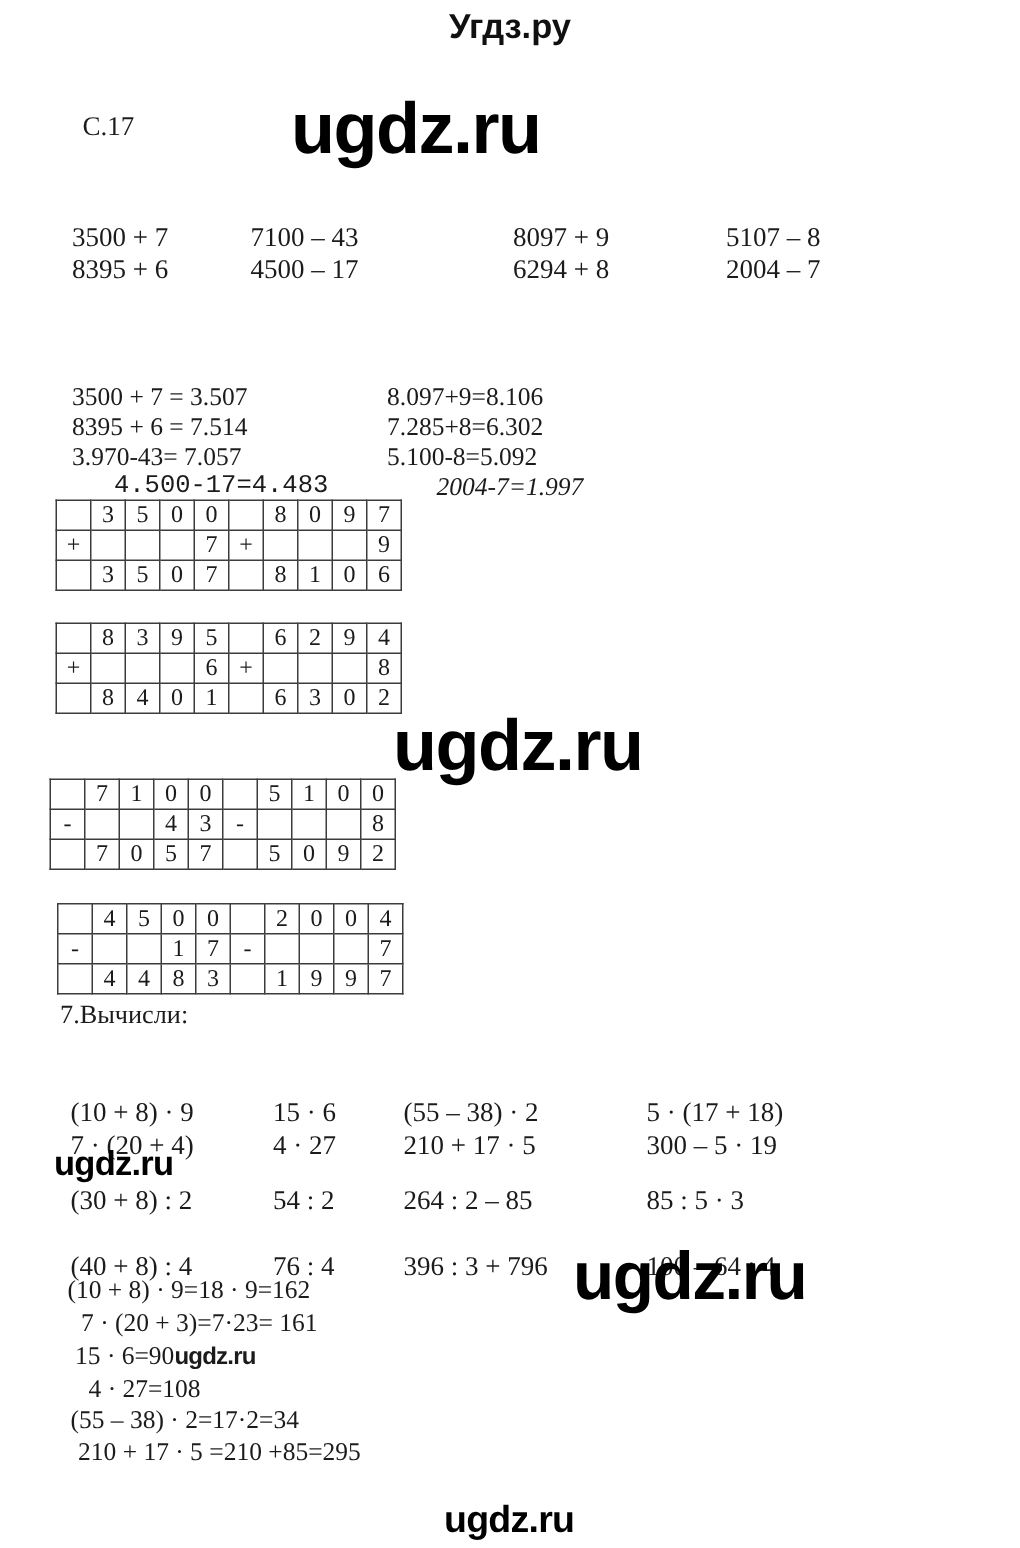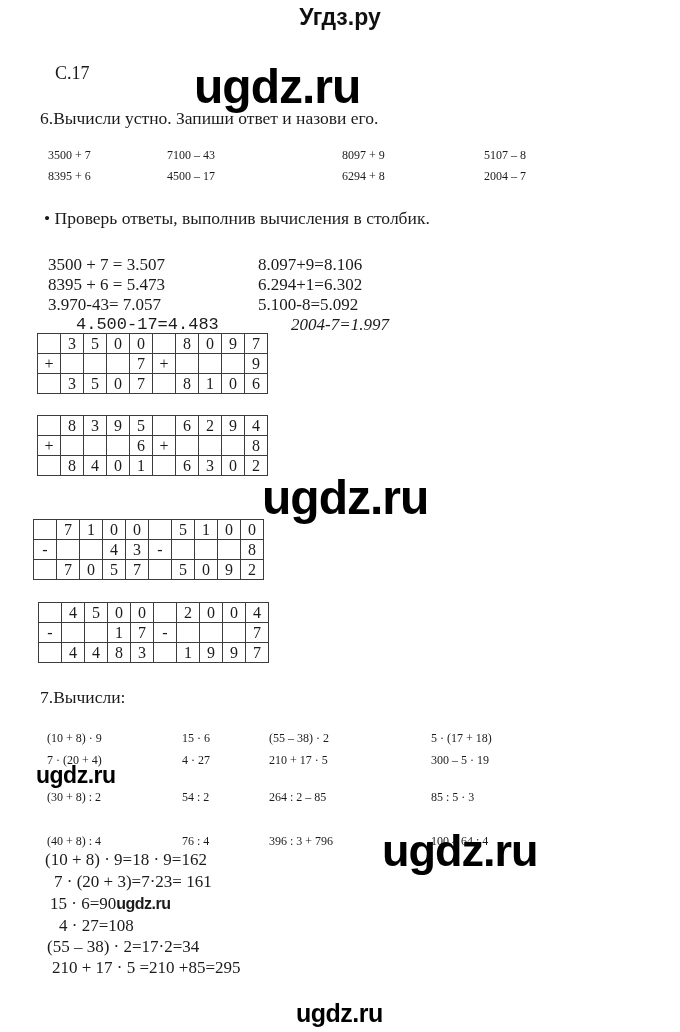--- a/index.html
+++ b/index.html
@@ -5,41 +5,41 @@
   html,body { margin:0; padding:0; background:#ffffff; }
   .page {
     position:relative; width:680px; height:1032px; background:#ffffff;
     font-family:"Liberation Serif", serif; color:#1b1b1b; overflow:hidden;
   }
   
   .site-header {
     position:absolute; top:4px; left:0; width:100%; text-align:center;
     font-family:"Liberation Sans", sans-serif; font-weight:bold; font-size:23px; color:#101010;
   }
-  .page-label { position:absolute; left:55px; top:63px; font-size:18px; }
+  .page-label { position:absolute; left:55px; top:74px; font-size:18px; }
   .h-task { position:absolute; left:40px; font-size:17.5px; white-space:nowrap; }
   #task6-title { top:108px; }
-  #task7-title { top:687px;text-align:right; }
+  #task7-title { top:666px;text-align:right; }
   .check-note { position:absolute; left:44px; top:208px; font-size:17.5px; white-space:nowrap; }
 
   
   .wm {
     position:absolute; font-family:"Liberation Sans", sans-serif; font-weight:bold;
     color:#000; line-height:1; letter-spacing:-1px; white-space:nowrap;
   }
   .wm-top        { left:194px; top:63px;  font-size:48px; }
   .wm-mid        { left:262px; top:474px; font-size:48px; }
   .wm-small-left { left:36px;  top:764px; font-size:23px; letter-spacing:-0.5px; }
   .wm-right      { left:382px; top:828px; font-size:45px; }
   .wm-bottom     { left:296px; top:1001px; font-size:25px; letter-spacing:-0.5px; }
   .wm-inline     { font-family:"Liberation Sans", sans-serif; font-weight:bold;
                    font-size:16px; letter-spacing:-0.5px; }
 
   
-  .expr-row { position:absolute; left:0; width:100%; height:20px; font-size:12px; }
+  .expr-row { position:absolute; left:0; width:100%; height:20px; font-size:18px; }
   .t6-row-0{top:148px} .t6-row-1{top:169px}
   .t7-row-0{top:731px} .t7-row-1{top:753px} .t7-row-2{top:790px} .t7-row-3{top:834px}
   .expr { position:absolute; top:0; white-space:nowrap; }
   .c6-0{left:48px} .c6-1{left:167px} .c6-2{left:342px} .c6-3{left:484px}
   .c7-0{left:47px} .c7-1{left:182px} .c7-2{left:269px} .c7-3{left:431px}
 
   
   .ans-row { position:absolute; left:0; width:100%; height:20px; font-size:17px; }
   .ans-row-0{top:255px} .ans-row-1{top:275px} .ans-row-2{top:295px} .ans-row-3{top:315px}
   .ans-left  { position:absolute; left:48px;  white-space:nowrap;text-align:center; }
@@ -72,47 +72,45 @@
 <body>
 
 <div class="page">
 
   <div class="site-header">Угдз.ру</div>
 
   <div class="page-label">С.17</div>
 
   <div class="wm wm-top">ugdz.ru</div>
 
-  <div id="task6-title" class="h-task">6.Вычисли устно. Запиши ответ и назови его.</div>
 
   <div id="t6-expr">
       <div class="expr-row t6-row-0">
         <span class="expr c6-0">3500 + 7</span>
         <span class="expr c6-1">7100 – 43</span>
         <span class="expr c6-2">8097 + 9</span>
         <span class="expr c6-3">5107 – 8</span>
       </div>
       <div class="expr-row t6-row-1">
         <span class="expr c6-0">8395 + 6</span>
         <span class="expr c6-1">4500 – 17</span>
         <span class="expr c6-2">6294 + 8</span>
         <span class="expr c6-3">2004 – 7</span>
       </div>
     </div>
 
-  <div class="check-note">• Проверь ответы, выполнив вычисления в столбик.</div>
 
   <div id="answers">
       <div class="ans-row ans-row-0">
         <span class="ans-left">3500 + 7 = 3.507</span>
         <span class="ans-right">8.097+9=8.106</span>
       </div>
       <div class="ans-row ans-row-1">
-        <span class="ans-left">8395 + 6 = 5.473</span>
-        <span class="ans-right">6.294+1=6.302</span>
+        <span class="ans-left">8395 + 6 = 7.514</span>
+        <span class="ans-right">7.285+8=6.302</span>
       </div>
       <div class="ans-row ans-row-2">
         <span class="ans-left">3.970-43= 7.057</span>
         <span class="ans-right">5.100-8=5.092</span>
       </div>
       <div class="ans-row ans-row-3">
         <span class="ans-left">4.500-17=4.483</span>
         <span class="ans-right">2004-7=1.997</span>
       </div>
     </div>

